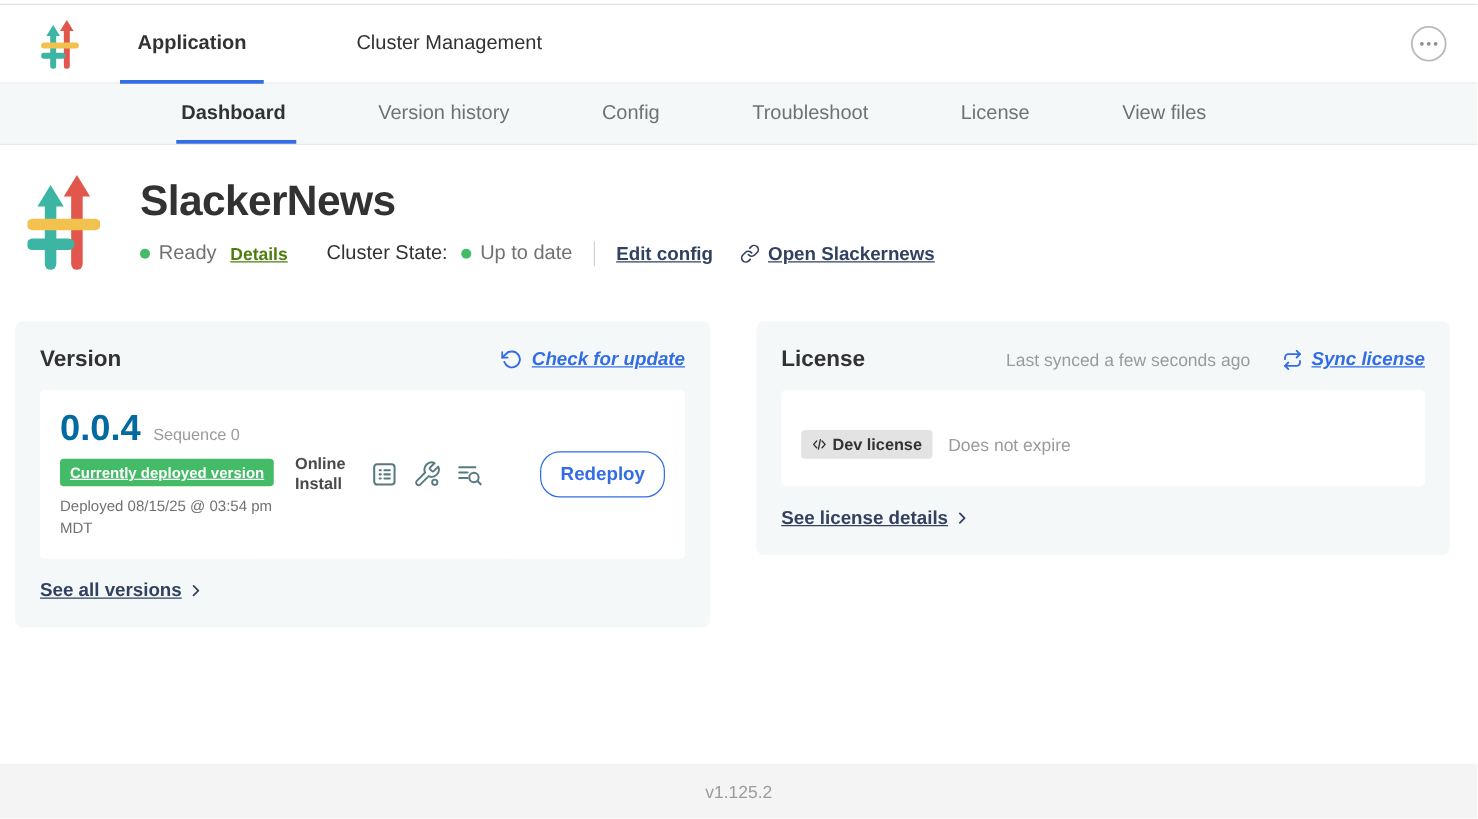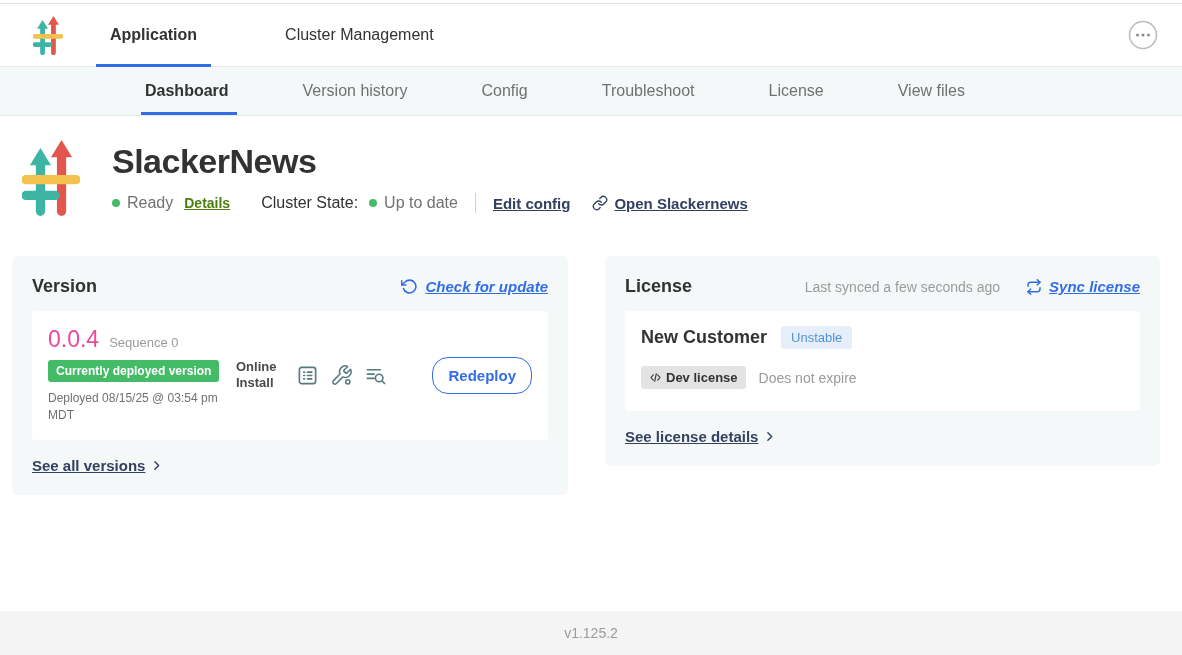--- a/index.html
+++ b/index.html
@@ -56,23 +56,23 @@
   .card-head { display: flex; align-items: center; justify-content: space-between; }
   .card-title { font-size: 18px; font-weight: 700; margin: 0; color: #323232; }
   .blue-link { display: inline-flex; align-items: center; gap: 7px; color: #326DE6; font-size: 15px; font-weight: 700; font-style: italic; }
   .blue-link span { text-decoration: underline; }
   .inner { background: #fff; border-radius: 4px; margin-top: 14px; padding: 15px 16px; }
 
   
   .ver-inner { display: flex; align-items: center; }
   .ver-left { width: 188px; flex: none; }
   .ver-row { display: flex; align-items: baseline; gap: 10px; }
-  .ver-num { font-size: 23px; font-weight: 400; color: #ec4899; }
+  .ver-num { font-size: 29px; font-weight: 700; color: #0369a1; }
   .seq { font-size: 13px; color: #9b9b9b; }
-  .badge-green { display: inline-block; background: #44bb66; color: #fff; font-size: 12px; font-weight: 600; padding: 4px 8px; border-radius: 3px; margin-top: 7px; }
+  .badge-green { display: inline-block; background: #44bb66; color: #fff; font-size: 12px; font-weight: 600; padding: 4px 8px; border-radius: 3px; margin-top: 7px; text-decoration: underline; }
   .deployed { font-size: 12px; color: #717171; margin-top: 8px; line-height: 1.45; max-width: 172px; }
   .install-type { font-size: 13px; font-weight: 700; color: #4a4a4a; width: 48px; line-height: 1.3; flex: none; }
   .action-icons { display: flex; gap: 11px; align-items: center; margin-left: 12px; }
   .icon-btn { background: none; border: none; padding: 0; cursor: pointer; color: #577981; display: flex; }
   .redeploy { margin-left: auto; background: #fff; border: 1px solid #326DE6; color: #326DE6; font-weight: 700; font-size: 15px; padding: 9px 15px; border-radius: 16px; cursor: pointer; font-family: inherit; }
   .see-link { display: inline-flex; align-items: center; gap: 5px; margin-top: 17px; color: #32415f; font-size: 15px; font-weight: 700; }
   .see-link span { text-decoration: underline; }
 
   
   .head-right { display: flex; align-items: center; }
@@ -229,24 +229,20 @@
               <path d="M17 1l4 4-4 4"></path>
               <path d="M3 11V9a4 4 0 0 1 4-4h14"></path>
               <path d="M7 23l-4-4 4-4"></path>
               <path d="M21 13v2a4 4 0 0 1-4 4H3"></path>
             </svg>
             <span>Sync license</span>
           </a>
         </div>
       </div>
       <div class="inner lic-inner">
-        <div class="cust-row">
-          <span class="cust-name">New Customer</span>
-          <span class="badge-unstable">Unstable</span>
-        </div>
         <div class="lic-row">
           <span class="badge-dev">
             <svg width="13" height="13" viewBox="0 0 24 24" fill="none" stroke="currentColor" stroke-width="2" stroke-linecap="round" stroke-linejoin="round">
               <path d="M8 7L3.5 12 8 17"></path>
               <path d="M16 7l4.5 5L16 17"></path>
               <path d="M13.5 5l-3 14"></path>
             </svg>
             <span>Dev license</span>
           </span>
           <span class="expiry">Does not expire</span>

